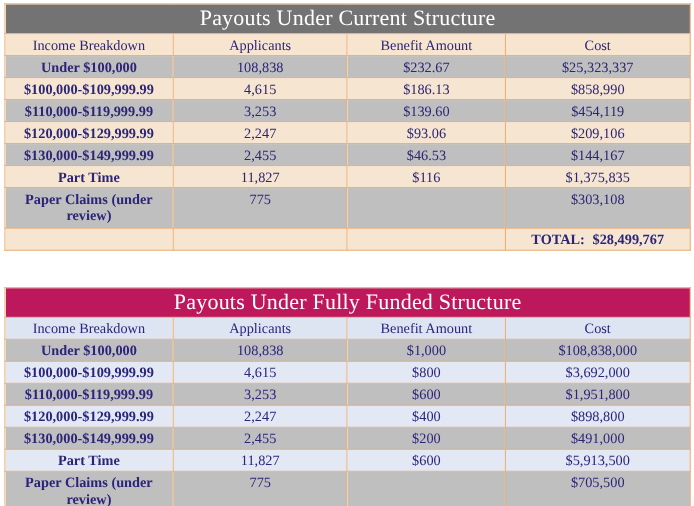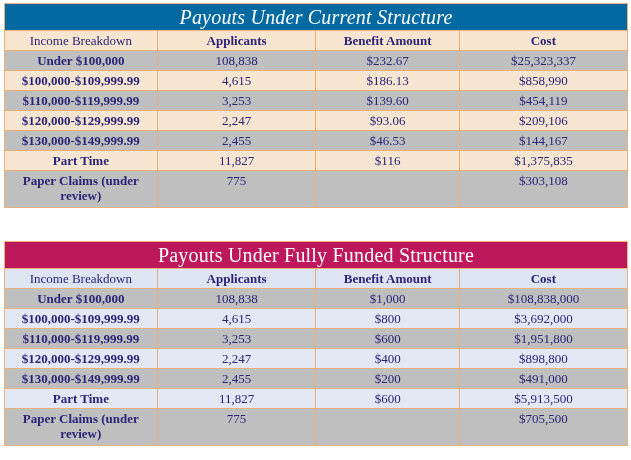--- a/index.html
+++ b/index.html
@@ -34,26 +34,26 @@
   col.c4 { width: 27%; }
 
   th.table-title {
     color: #ffffff;
     font-weight: normal;
     font-size: 20px;
     line-height: 22px;
     padding: 2px 4px;
     letter-spacing: 0.2px;
   }
-  .t-orange th.table-title { background: #0369a1; font-style: italic; }
+  .t-orange th.table-title { background: #737373; }
   .t-blue   th.table-title { background: #be185d; margin-top: 12px; }
 
   .t-orange tr.head-row td { background: #f7e5cf; }
   .t-blue   tr.head-row td { background: #dde4f2; }
-  tr.head-row td { font-weight: bold; height: 15px; }
+  tr.head-row td { font-weight: normal; height: 15px; }
   tr.head-row td.first-col { font-weight: normal; }
 
   tr.data-row td { height: 15px; }
   tr.data-row td.first-col { font-weight: bold; }
 
   .t-orange tr.band td { background: #f5e5d1; }
   .t-blue   tr.band td { background: #e2e8f4; }
   tr.gray td { background: #bfbfbf; }
 
   tr.tall-row td { vertical-align: top; height: 32px; }
@@ -121,20 +121,28 @@
       <td>11,827</td>
       <td>$116</td>
       <td>$1,375,835</td>
     </tr>
     <tr class="data-row gray tall-row">
       <td class="first-col">Paper Claims (under review)</td>
       <td>775</td>
       <td></td>
       <td>$303,108</td>
     </tr>
+    <tr class="total-row band">
+      <td></td>
+      <td></td>
+      <td></td>
+      <td class="total-cell-right">
+        <span class="total-label">TOTAL:</span><span>$28,499,767</span>
+      </td>
+    </tr>
   </tbody>
     </table>
 
   <div class="table-gap"></div>
 
   <table class="payout-table t-blue">
     <colgroup>
         <col class="c1">
         <col class="c2">
         <col class="c3">

